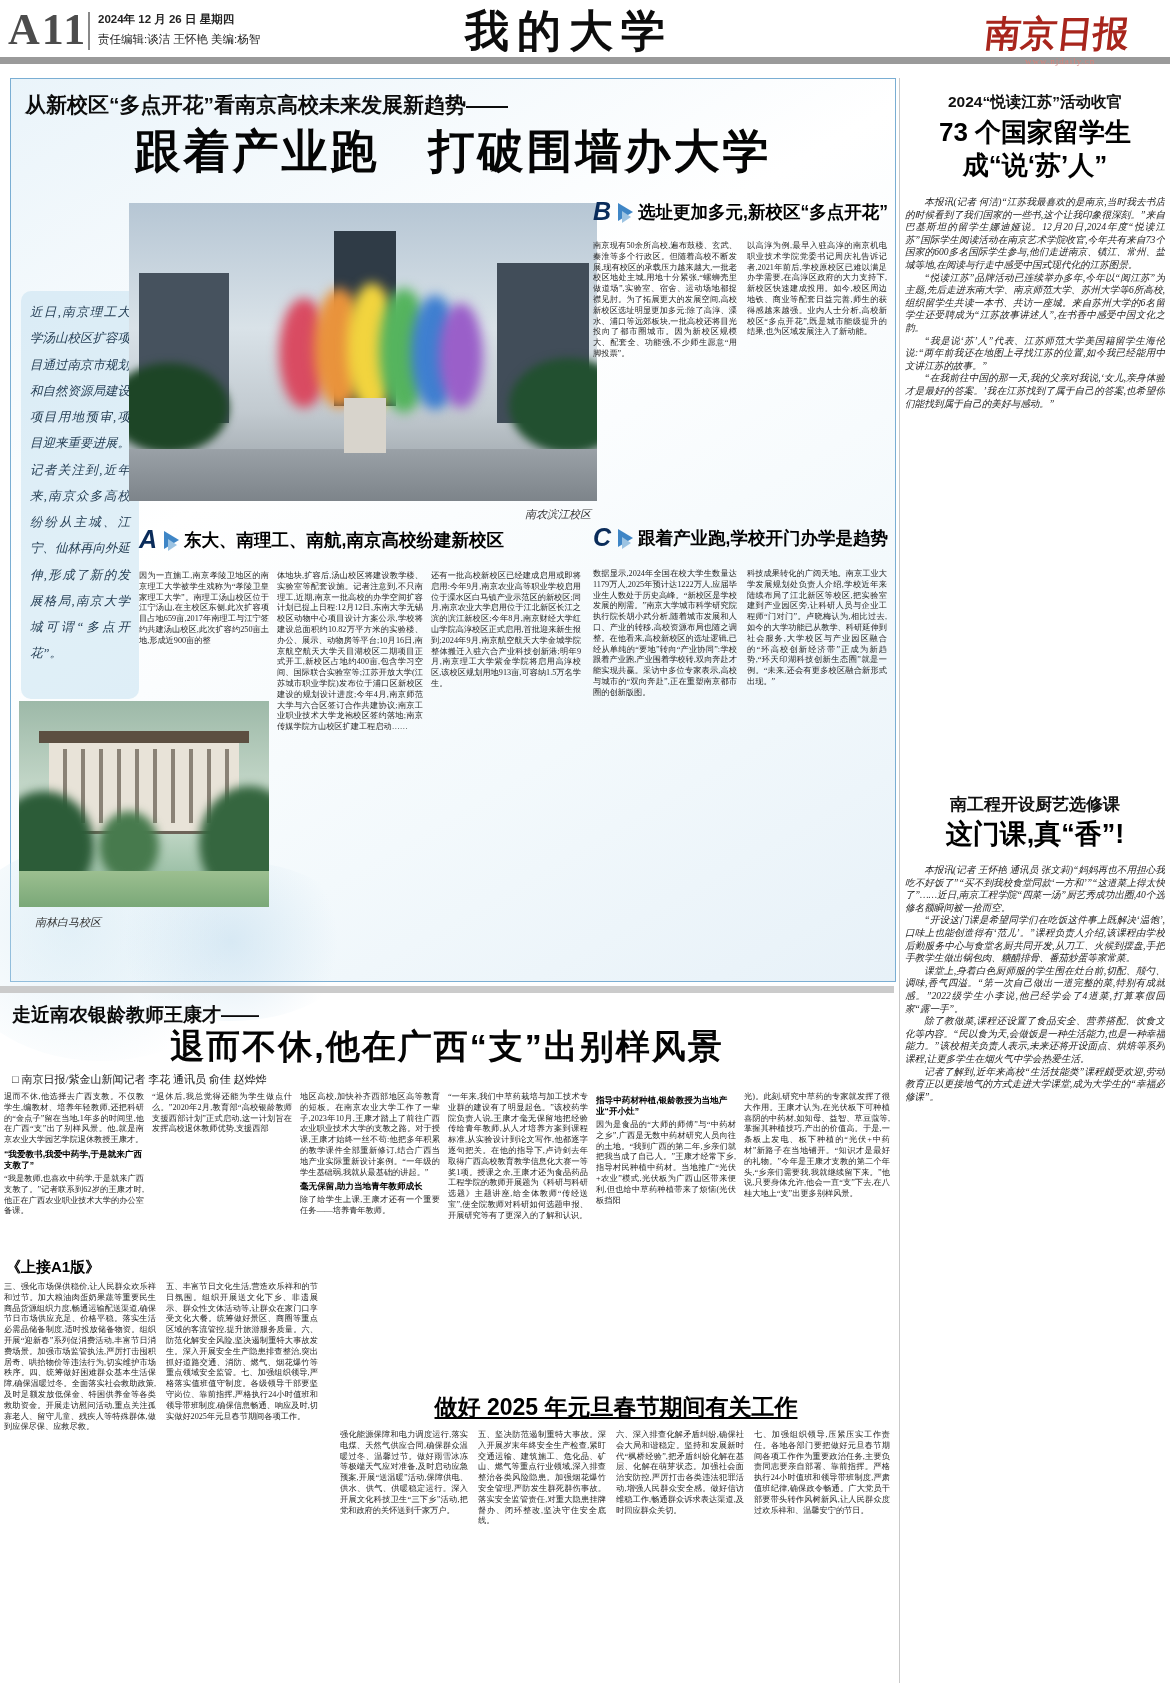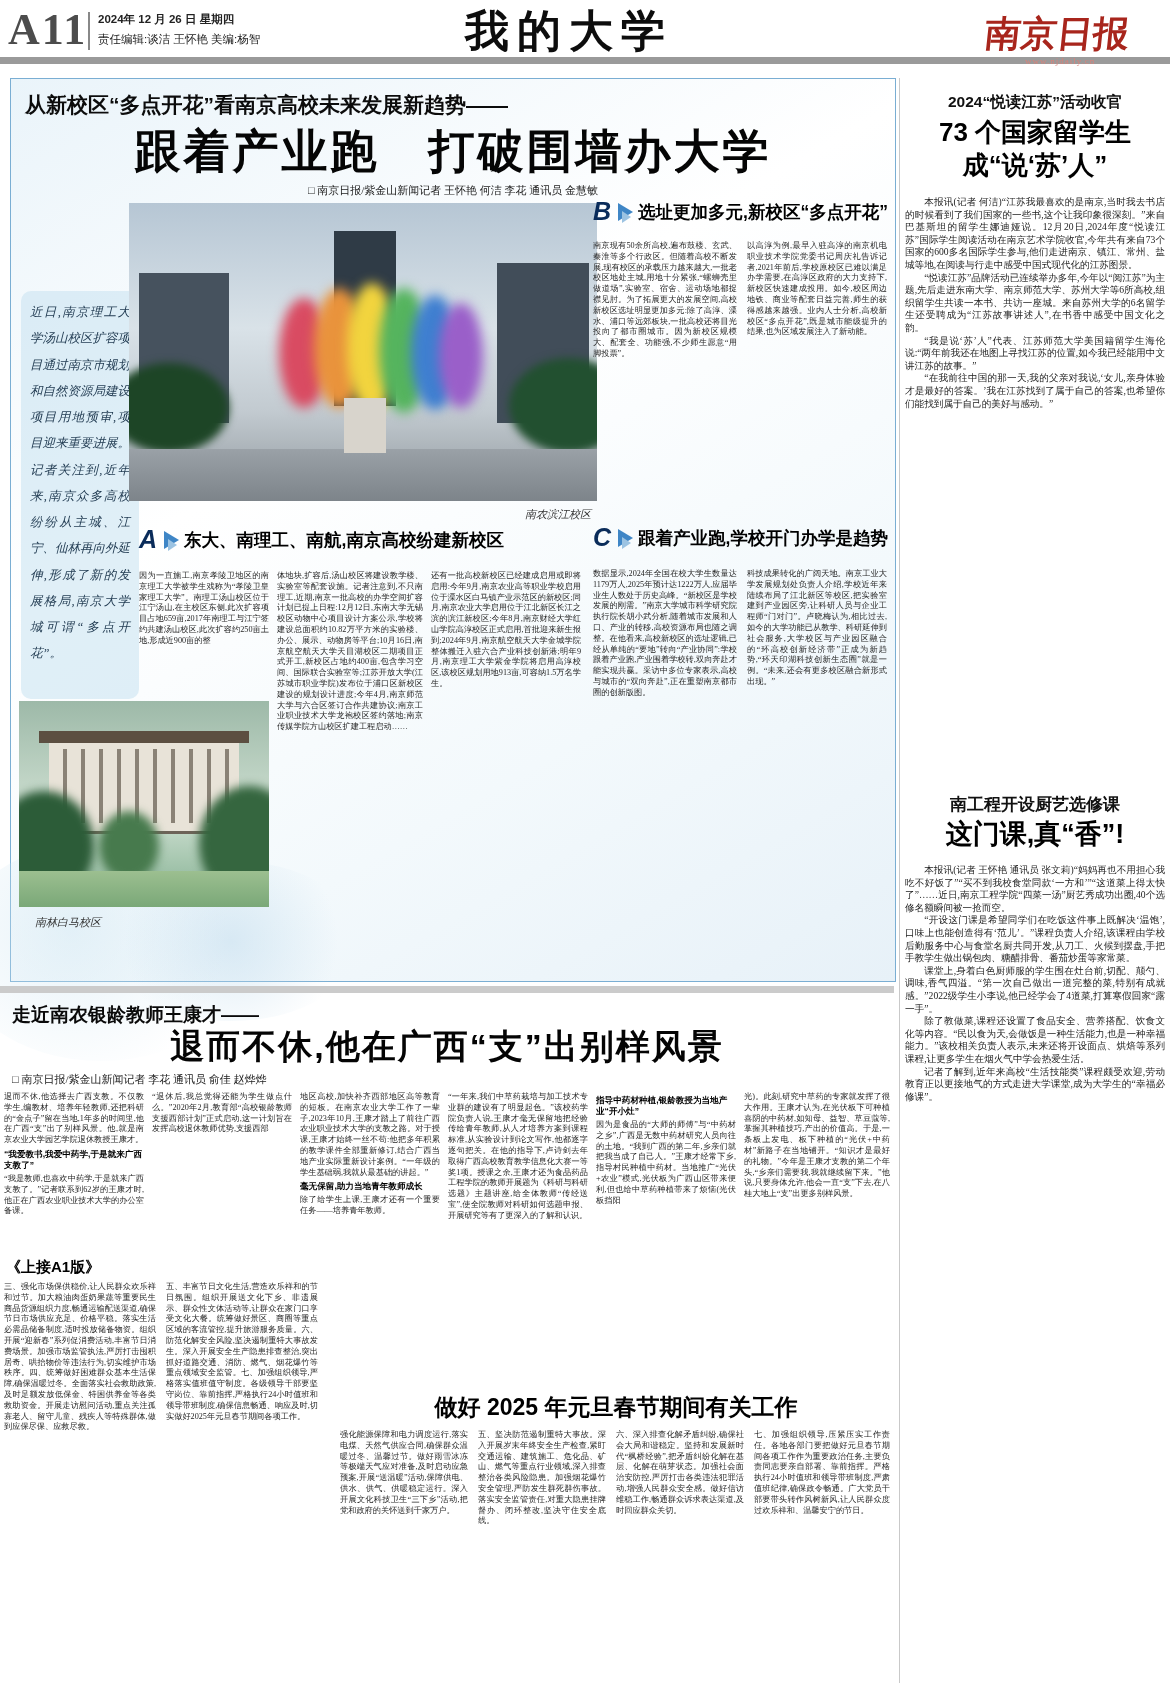--- a/index.html
+++ b/index.html
@@ -2,21 +2,21 @@
 <html><head>
 <meta charset="utf-8">
 <style>
   html,body{margin:0;padding:0;background:#e9e9e9;}
   .page{position:relative;width:1170px;height:1689px;background:#fff;margin:0 auto;
         font-family:"Liberation Serif",serif;overflow:hidden;outline:1px solid #d8d8d8;}
   .abs{position:absolute;}
   .sans{font-family:"Liberation Sans",sans-serif;}
   .tiny{font-size:8.2px;line-height:10.8px;color:#262626;text-align:justify;overflow:hidden;}
   .rail-body p, .tiny p{margin:0;text-indent:2em;}
-  .rail-body{font-size:9.6px;line-height:12.6px;color:#222;text-align:justify;overflow:hidden;}
+  .rail-body{font-size:9.6px;line-height:12.6px;color:#222;text-align:justify;overflow:hidden;font-style:italic;}
   .colbox{position:absolute;overflow:hidden;}
   .subhead{font-weight:bold;font-size:8.6px;line-height:11px;color:#000;margin:3px 0;
            font-family:"Liberation Sans",sans-serif;}
   
   .pageno{font-size:44px;font-weight:bold;color:#4c4c4c;letter-spacing:2px;}
   .hdr-small{font-size:11.5px;color:#222;}
   .section-title{font-size:44px;font-weight:900;color:#0d0d0d;letter-spacing:8px;}
   .masthead{font-size:36px;font-weight:900;color:#a8251c;transform:skewX(-6deg);}
   .gray-band{background:#9a9a9a;}
   .mast-url{font-size:9px;color:#d9827a;letter-spacing:1px;}
@@ -64,21 +64,20 @@
   <div class="abs masthead" style="left:985px;top:10px;">南京日报</div>
   <div class="abs gray-band" style="left:0;top:57px;width:1170px;height:7px;"></div>
   <div class="abs mast-url" style="left:1025px;top:56px;">www.njdaily.cn</div>
 
   <div class="abs main-box" style="left:10px;top:78px;width:884px;height:902px;">
     <div class="wave" style="left:-60px;bottom:-80px;width:300px;height:220px;background:radial-gradient(circle at 40% 40%, #cfe6f2 0%, rgba(207,230,242,0) 70%);"></div>
     <div class="wave" style="left:90px;bottom:-40px;width:260px;height:160px;background:radial-gradient(circle at 50% 50%, #bcd9ec 0%, rgba(188,217,236,0) 70%);"></div>
 
     <div class="abs main-headline sans" style="left:0;top:42px;width:884px;">跟着产业跑　打破围墙办大学</div>
     <div class="abs kicker sans" style="left:14px;top:12px;">从新校区“多点开花”看南京高校未来发展新趋势——</div>
-    <div class="abs byline" style="left:0;top:104px;width:884px;">□ 南京日报/紫金山新闻记者 王怀艳 何洁 李花 通讯员 金慧敏</div>
 
     <div class="abs intro" style="left:10px;top:212px;width:100px;height:392px;">近日,南京理工大学汤山校区扩容项目通过南京市规划和自然资源局建设项目用地预审,项目迎来重要进展。记者关注到,近年来,南京众多高校纷纷从主城、江宁、仙林再向外延伸,形成了新的发展格局,南京大学城可谓“多点开花”。</div>
 
     <div class="photo ph1" style="left:118px;top:124px;width:468px;height:298px;">
       <div class="bld" style="left:10px;top:70px;width:90px;height:150px;background:#46525e;"></div>
       <div class="bld" style="left:368px;top:60px;width:92px;height:160px;background:#414d59;"></div>
       <div class="bld" style="left:205px;top:28px;width:62px;height:175px;background:#2f3b46;"></div>
       <div class="blob" style="left:150px;top:95px;width:50px;height:110px;background:#d94b62;"></div>
       <div class="blob" style="left:185px;top:85px;width:50px;height:120px;background:#e9933c;"></div>
       <div class="blob" style="left:218px;top:80px;width:50px;height:130px;background:#f2d43e;"></div>
@@ -177,19 +176,19 @@
   <div class="colbox" style="left:596px;top:1092px;width:140px;height:278px;">
     <div class="subhead">指导中药材种植,银龄教授为当地产业“开小灶”</div>
     <div class="tiny">因为是食品的“大师的师傅”与“中药材之乡”,广西是无数中药材研究人员向往的土地。“我到广西的第二年,乡亲们就把我当成了自己人。”王康才经常下乡,指导村民种植中药材。当地推广“光伏+农业”模式,光伏板为广西山区带来便利,但也给中草药种植带来了烦恼(光伏板挡阳</div>
   </div>
   <div class="colbox tiny" style="left:744px;top:1092px;width:146px;height:278px;">光)。此刻,研究中草药的专家就发挥了很大作用。王康才认为,在光伏板下可种植喜阴的中药材,如知母、益智、草豆蔻等,掌握其种植技巧,产出的价值高。于是,一条板上发电、板下种植的“光伏+中药材”新路子在当地铺开。“知识才是最好的礼物。”今年是王康才支教的第二个年头,“乡亲们需要我,我就继续留下来。”他说,只要身体允许,他会一直“支”下去,在八桂大地上“支”出更多别样风景。</div>
 
   <div class="abs cont-marker sans" style="left:6px;top:1258px;">《上接A1版》</div>
   <div class="colbox tiny" style="left:4px;top:1282px;width:152px;height:400px;">三、强化市场保供稳价,让人民群众欢乐祥和过节。加大粮油肉蛋奶果蔬等重要民生商品货源组织力度,畅通运输配送渠道,确保节日市场供应充足、价格平稳。落实生活必需品储备制度,适时投放储备物资。组织开展“迎新春”系列促消费活动,丰富节日消费场景。加强市场监管执法,严厉打击囤积居奇、哄抬物价等违法行为,切实维护市场秩序。四、统筹做好困难群众基本生活保障,确保温暖过冬。全面落实社会救助政策,及时足额发放低保金、特困供养金等各类救助资金。开展走访慰问活动,重点关注孤寡老人、留守儿童、残疾人等特殊群体,做到应保尽保、应救尽救。</div>
   <div class="colbox tiny" style="left:166px;top:1282px;width:152px;height:400px;">五、丰富节日文化生活,营造欢乐祥和的节日氛围。组织开展送文化下乡、非遗展示、群众性文体活动等,让群众在家门口享受文化大餐。统筹做好景区、商圈等重点区域的客流管控,提升旅游服务质量。六、防范化解安全风险,坚决遏制重特大事故发生。深入开展安全生产隐患排查整治,突出抓好道路交通、消防、燃气、烟花爆竹等重点领域安全监管。七、加强组织领导,严格落实值班值守制度。各级领导干部要坚守岗位、靠前指挥,严格执行24小时值班和领导带班制度,确保信息畅通、响应及时,切实做好2025年元旦春节期间各项工作。</div>
 
-  <div class="abs cont-headline sans" style="left:340px;top:1392px;width:552px;">做好 2025 年元旦春节期间有关工作</div>
+  <div class="abs cont-headline sans" style="left:340px;top:1392px;width:552px;text-decoration:underline;">做好 2025 年元旦春节期间有关工作</div>
   <div class="colbox tiny" style="left:340px;top:1430px;width:128px;height:254px;">强化能源保障和电力调度运行,落实电煤、天然气供应合同,确保群众温暖过冬、温馨过节。做好雨雪冰冻等极端天气应对准备,及时启动应急预案,开展“送温暖”活动,保障供电、供水、供气、供暖稳定运行。深入开展文化科技卫生“三下乡”活动,把党和政府的关怀送到千家万户。</div>
   <div class="colbox tiny" style="left:478px;top:1430px;width:128px;height:254px;">五、坚决防范遏制重特大事故。深入开展岁末年终安全生产检查,紧盯交通运输、建筑施工、危化品、矿山、燃气等重点行业领域,深入排查整治各类风险隐患。加强烟花爆竹安全管理,严防发生群死群伤事故。落实安全监管责任,对重大隐患挂牌督办、闭环整改,坚决守住安全底线。</div>
   <div class="colbox tiny" style="left:616px;top:1430px;width:128px;height:254px;">六、深入排查化解矛盾纠纷,确保社会大局和谐稳定。坚持和发展新时代“枫桥经验”,把矛盾纠纷化解在基层、化解在萌芽状态。加强社会面治安防控,严厉打击各类违法犯罪活动,增强人民群众安全感。做好信访维稳工作,畅通群众诉求表达渠道,及时回应群众关切。</div>
   <div class="colbox tiny" style="left:754px;top:1430px;width:136px;height:254px;">七、加强组织领导,压紧压实工作责任。各地各部门要把做好元旦春节期间各项工作作为重要政治任务,主要负责同志要亲自部署、靠前指挥。严格执行24小时值班和领导带班制度,严肃值班纪律,确保政令畅通。广大党员干部要带头转作风树新风,让人民群众度过欢乐祥和、温馨安宁的节日。</div>
 
 </div>
 
 </body></html>

